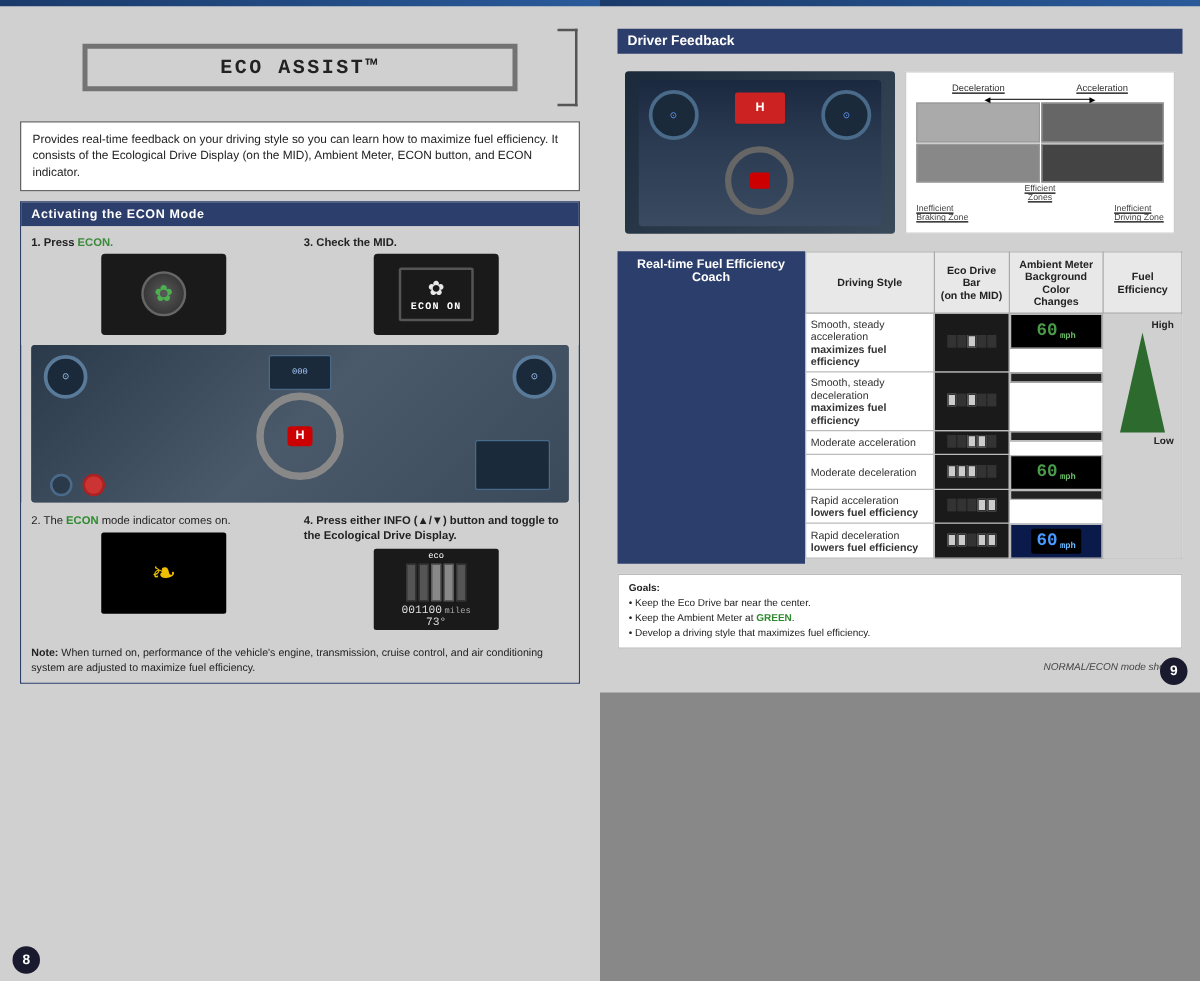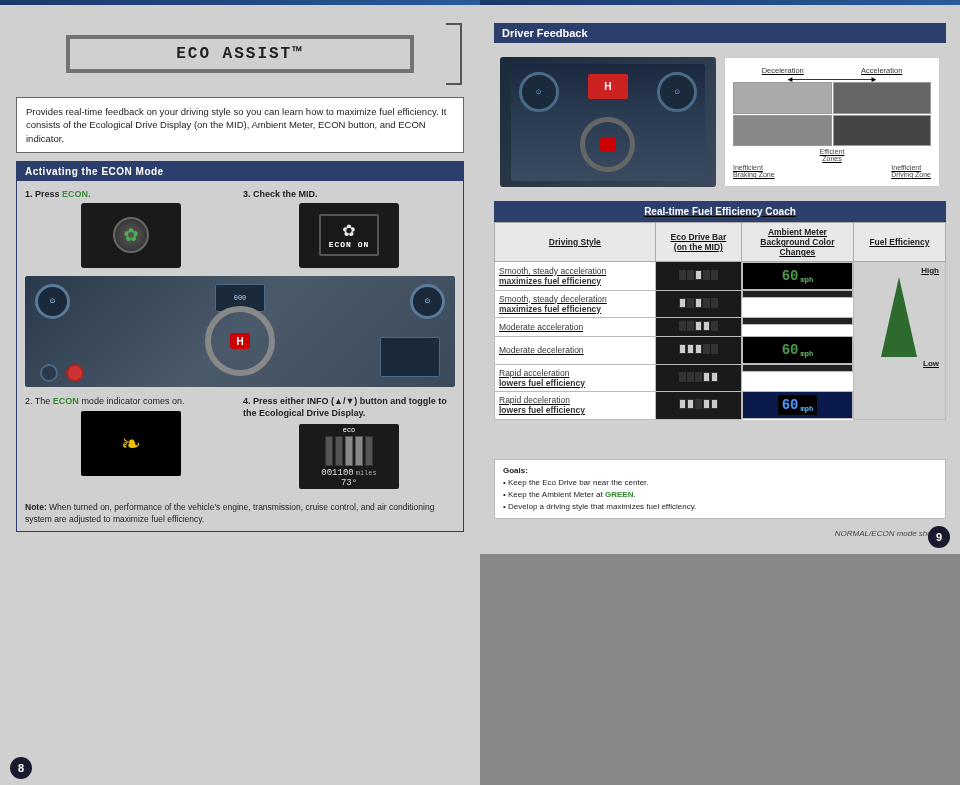--- a/index.html
+++ b/index.html
@@ -171,21 +171,21 @@
     .econ-on-text {
       color: white;
       font-size: 8px;
       font-weight: bold;
       font-family: 'Courier New', monospace;
       letter-spacing: 1px;
     }
 
     .dashboard-image {
       margin: 0 8px;
-      height: 111px;
+      height: 126px;
       background: #3a4a5a;
       border-radius: 3px;
       position: relative;
       overflow: hidden;
       display: flex;
       align-items: center;
       justify-content: flex-start;
     }
 
     .dashboard-inner {
@@ -405,22 +405,21 @@
       justify-content: space-around;
       font-size: 7.5px;
       color: #333;
       margin-bottom: 4px;
     }
 
     
     .fuel-table-container {
       flex: 1;
       display: flex;
-      flex-direction: column;
-      text-decoration: underline;
+      flex-direction: row;
     }
 
     .fuel-table-header {
       background: #2c3e6b;
       color: white;
       text-align: center;
       padding: 5px;
       font-size: 10px;
       font-weight: bold;
     }

